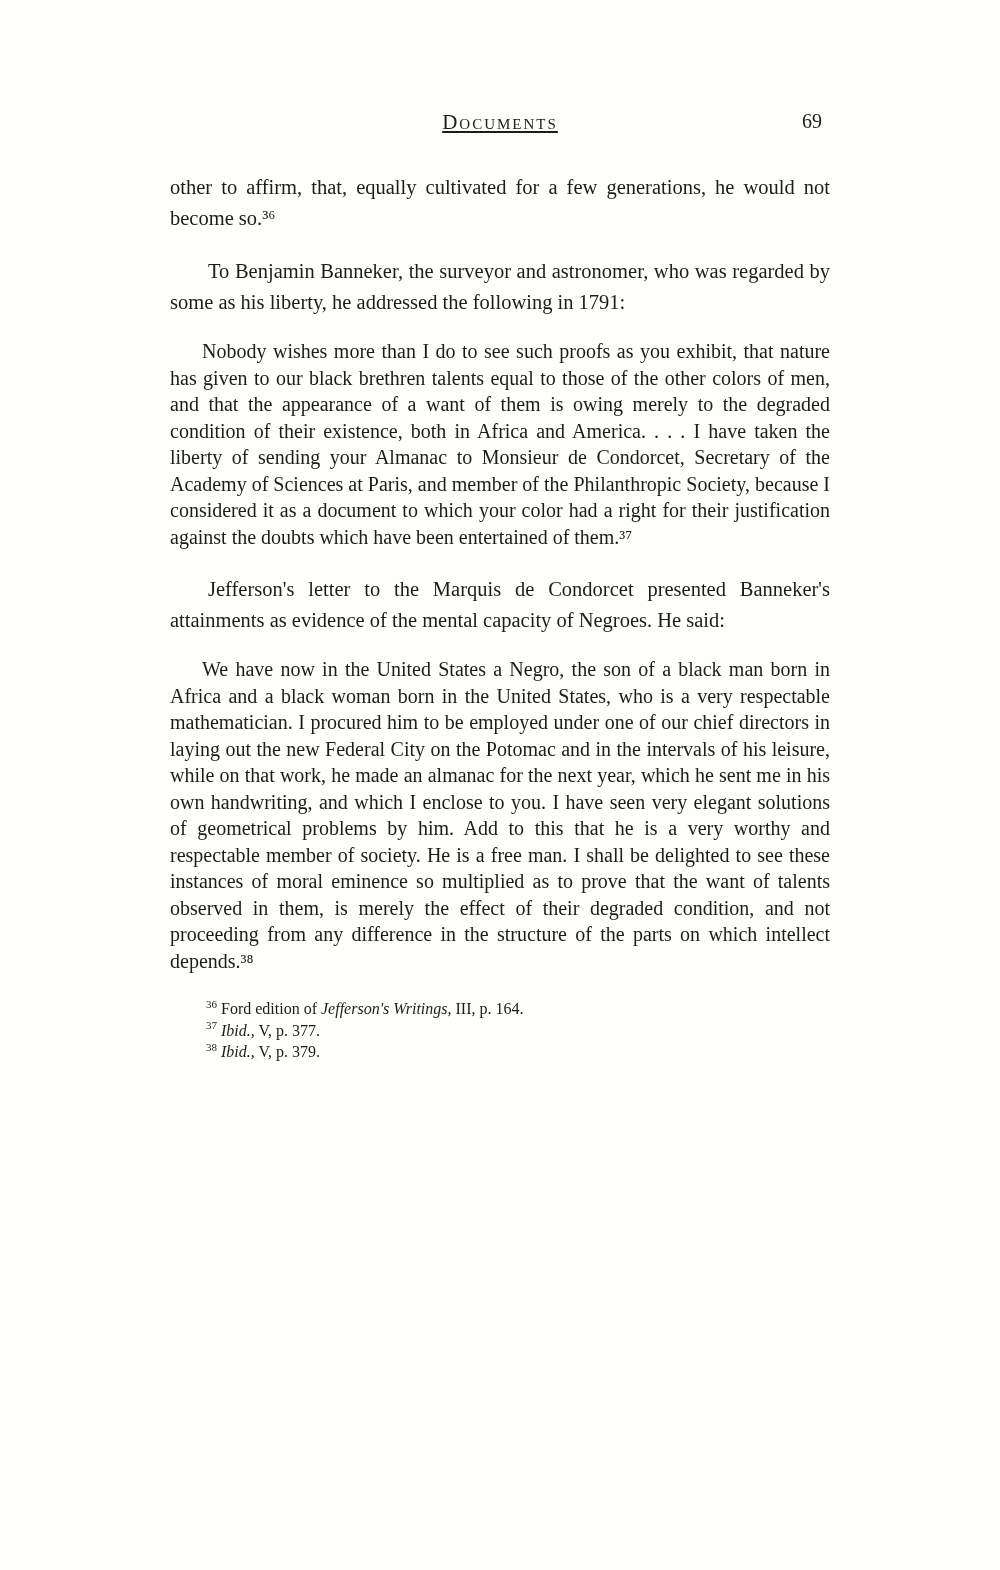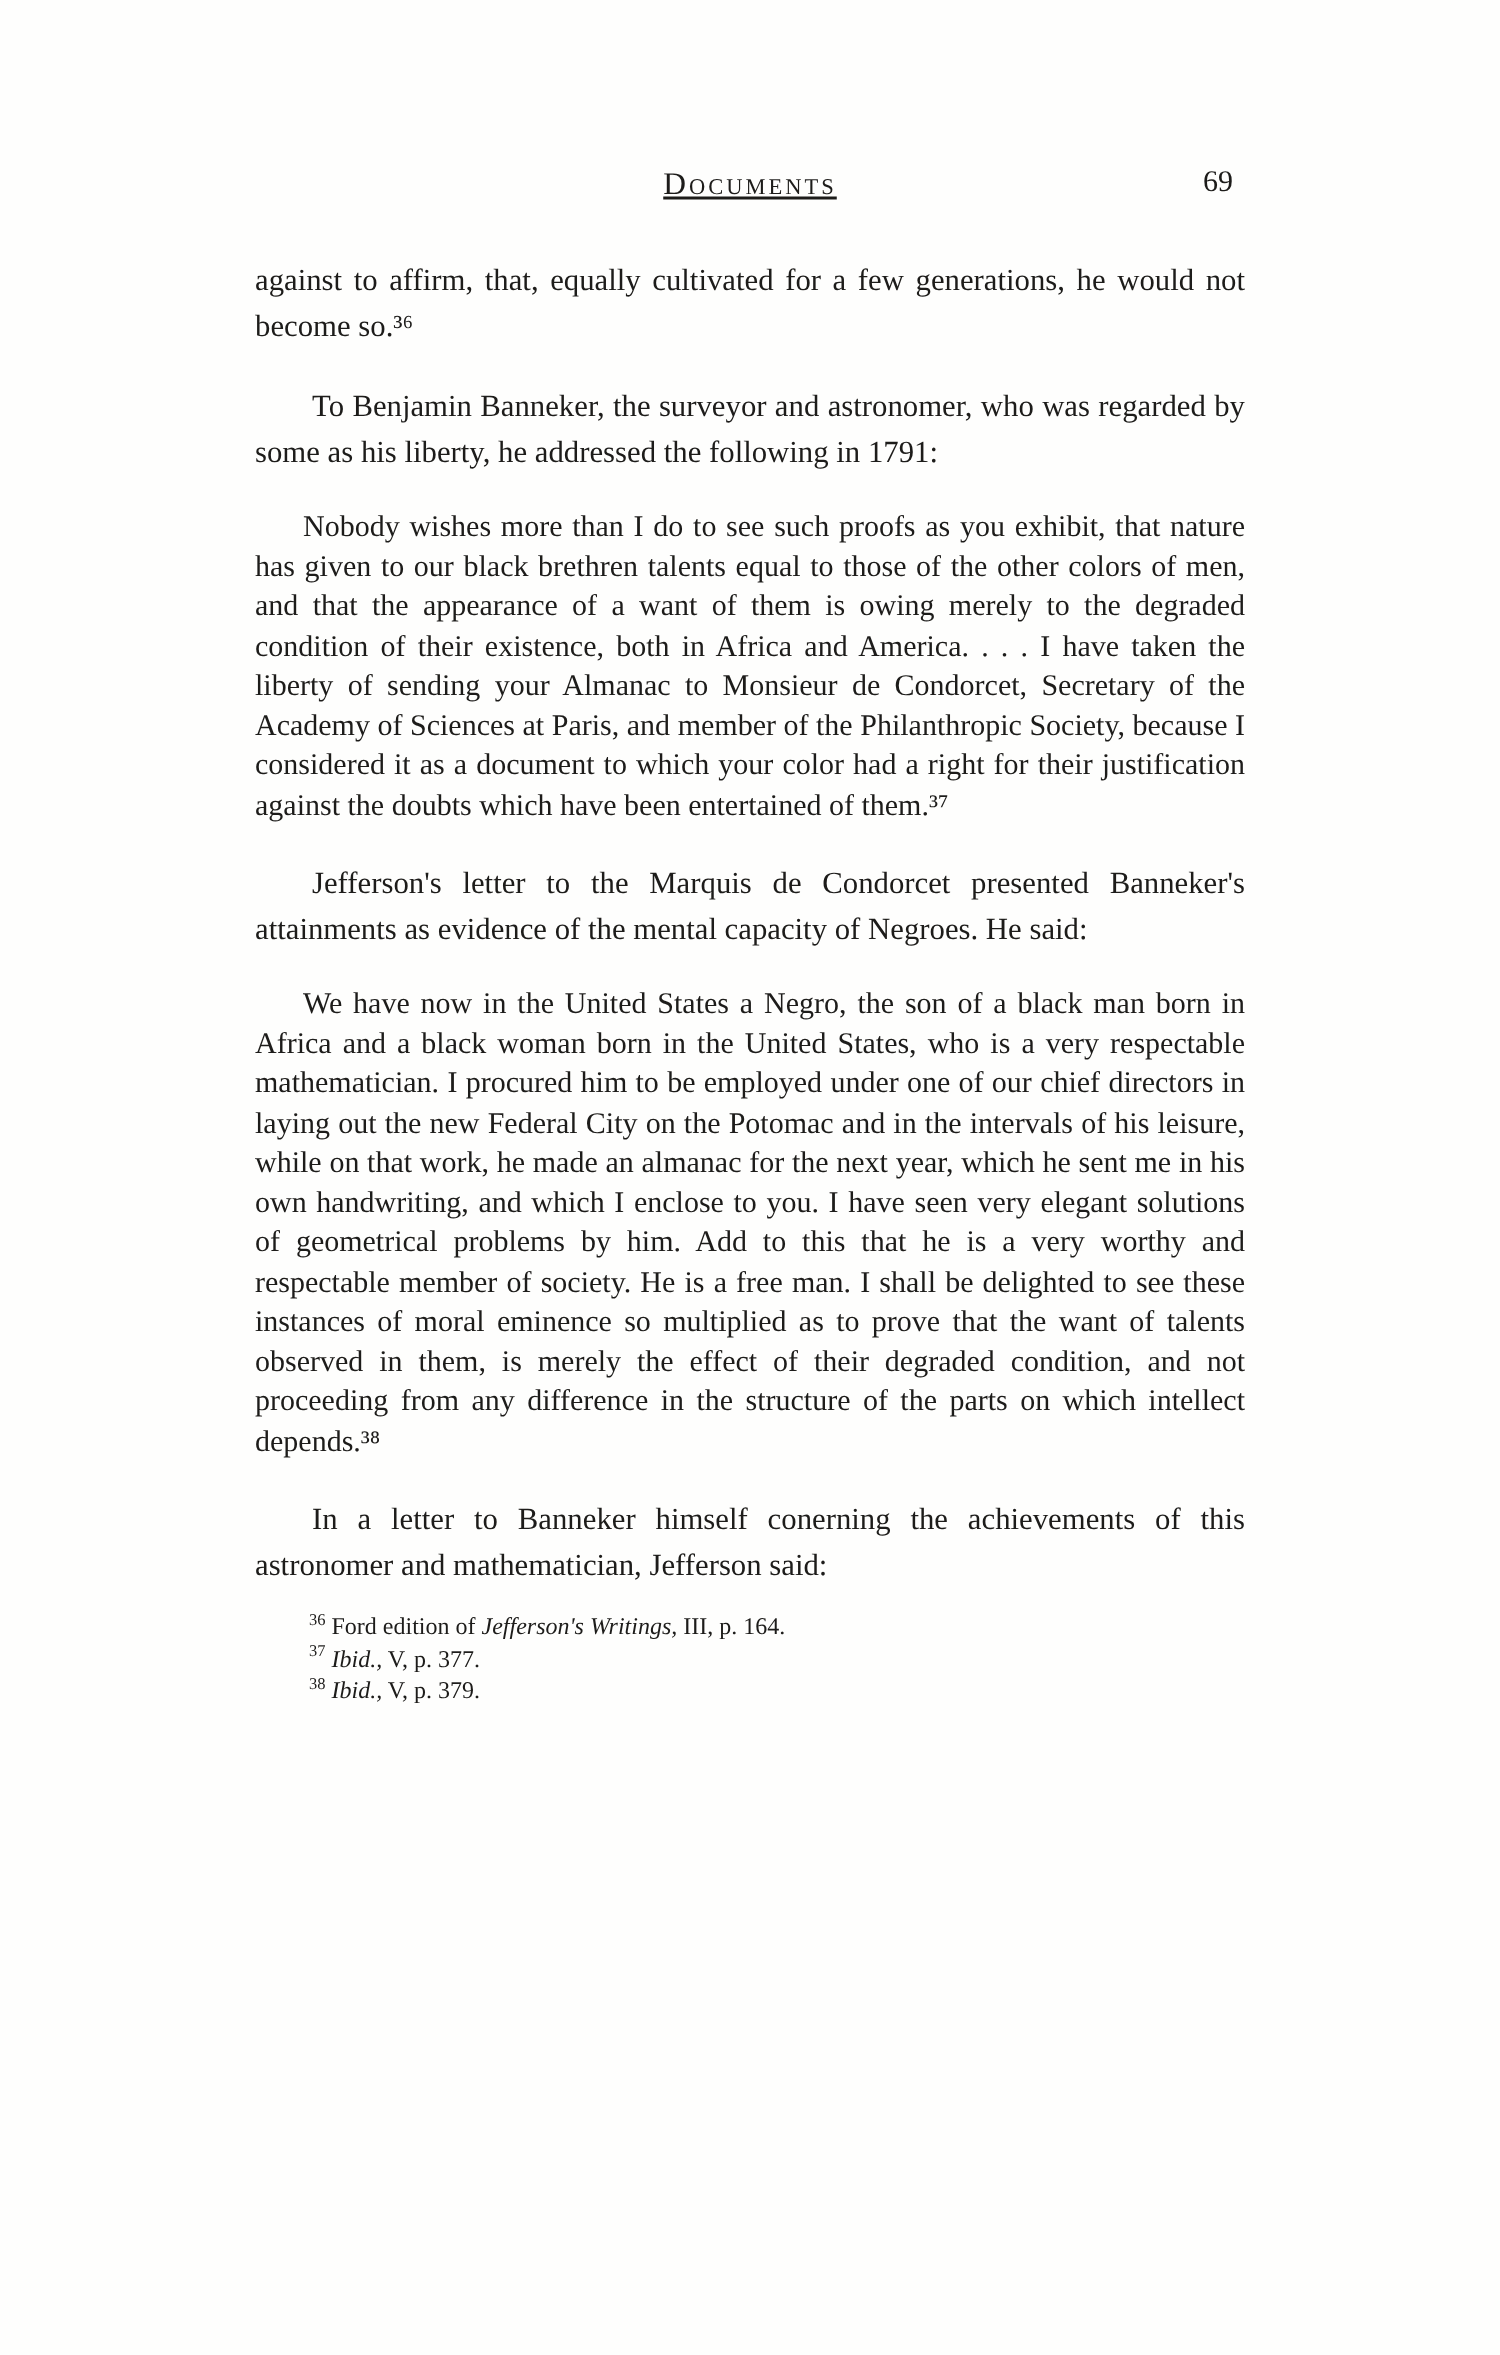--- a/index.html
+++ b/index.html
@@ -81,31 +81,30 @@
 </head>
 <body>
 
 <div class="page">
 
   <div class="header">
     <span class="header-title">Documents</span>
     <span class="page-number">69</span>
   </div>
 
-  <p class="body">against to affirm, that, equally cultivated for a few generations, he would not become so.³⁶</p>
+  <p class="body">other to affirm, that, equally cultivated for a few generations, he would not become so.³⁶</p>
 
   <p class="body indent space-above">To Benjamin Banneker, the surveyor and astronomer, who was regarded by some as his liberty, he addressed the following in 1791:</p>
 
   <p class="quote">Nobody wishes more than I do to see such proofs as you exhibit, that nature has given to our black brethren talents equal to those of the other colors of men, and that the appearance of a want of them is owing merely to the degraded condition of their existence, both in Africa and America. . . . I have taken the liberty of sending your Almanac to Monsieur de Condorcet, Secretary of the Academy of Sciences at Paris, and member of the Philanthropic Society, because I considered it as a document to which your color had a right for their justification against the doubts which have been entertained of them.³⁷</p>
 
   <p class="body indent space-above">Jefferson's letter to the Marquis de Condorcet presented Banneker's attainments as evidence of the mental capacity of Negroes.  He said:</p>
 
   <p class="quote">We have now in the United States a Negro, the son of a black man born in Africa and a black woman born in the United States, who is a very respectable mathematician.  I procured him to be employed under one of our chief directors in laying out the new Federal City on the Potomac and in the intervals of his leisure, while on that work, he made an almanac for the next year, which he sent me in his own handwriting, and which I enclose to you.  I have seen very elegant solutions of geometrical problems by him. Add to this that he is a very worthy and respectable member of society.  He is a free man.  I shall be delighted to see these instances of moral eminence so multiplied as to prove that the want of talents observed in them, is merely the effect of their degraded condition, and not proceeding from any difference in the structure of the parts on which intellect depends.³⁸</p>
 
-  <p class="body indent space-above">In a letter to Banneker himself conerning the achievements of this astronomer and mathematician, Jefferson said:</p>
 
   <div class="footnotes">
     <div class="footnote-line"><sup>36</sup><span> Ford edition of </span><span class="fn-italic">Jefferson's Writings,</span><span> III, p. 164.</span></div>
     <div class="footnote-line"><sup>37</sup><span> </span><span class="fn-italic">Ibid.,</span><span> V, p. 377.</span></div>
     <div class="footnote-line"><sup>38</sup><span> </span><span class="fn-italic">Ibid.,</span><span> V, p. 379.</span></div>
   </div>
 
 </div>
 
 </body></html>

